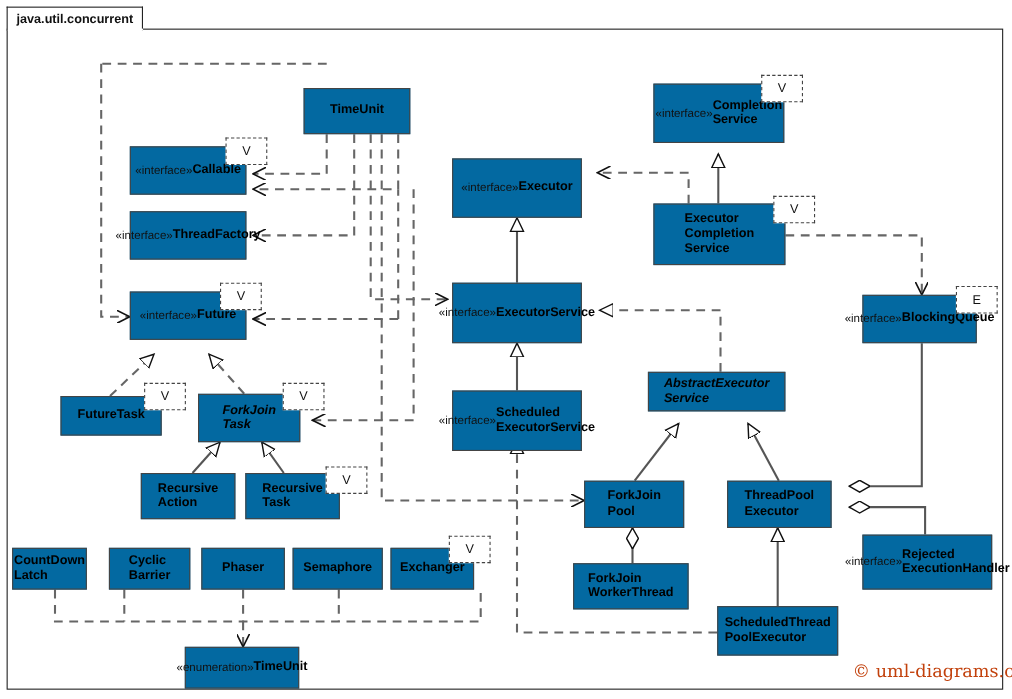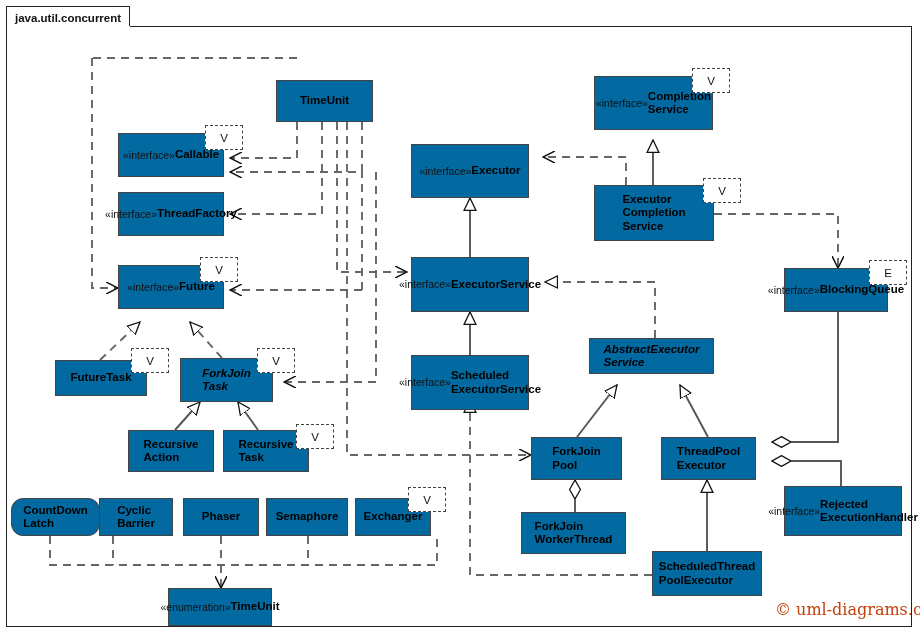--- a/index.html
+++ b/index.html
@@ -174,21 +174,21 @@
   <div class="tparam" style="left:296px;top:424px;width:38px;height:25px;">
     <span>V</span>
   </div>
   <div class="cls" style="left:223px;top:430px;width:86px;height:42px;">
     <div class="nm ml">
         <div>Recursive</div>
         <div>Task</div>
       </div>
   </div>
 
-  <div class="cls" style="left:11px;top:498px;width:89px;height:38px;border-radius:12px;">
+  <div class="cls" style="left:11px;top:498px;width:68px;height:38px;">
     <div class="nm ml">
         <div>CountDown</div>
         <div>Latch</div>
       </div>
   </div>
 
   <div class="cls" style="left:99px;top:498px;width:74px;height:38px;">
     <div class="nm ml">
         <div>Cyclic</div>
         <div>Barrier</div>

